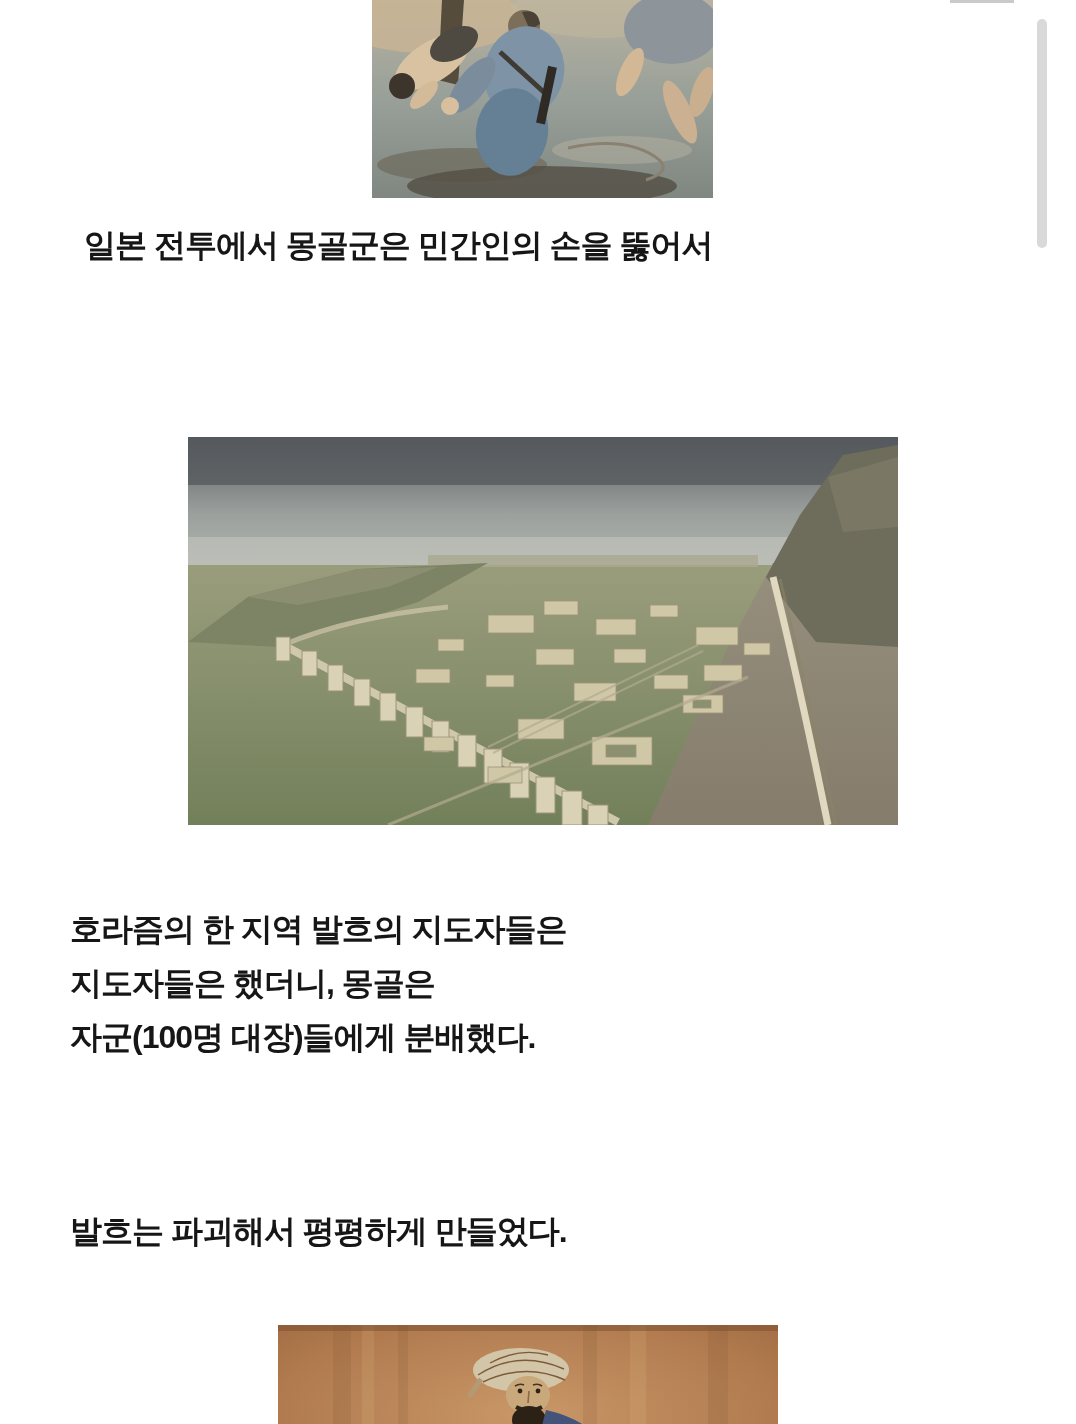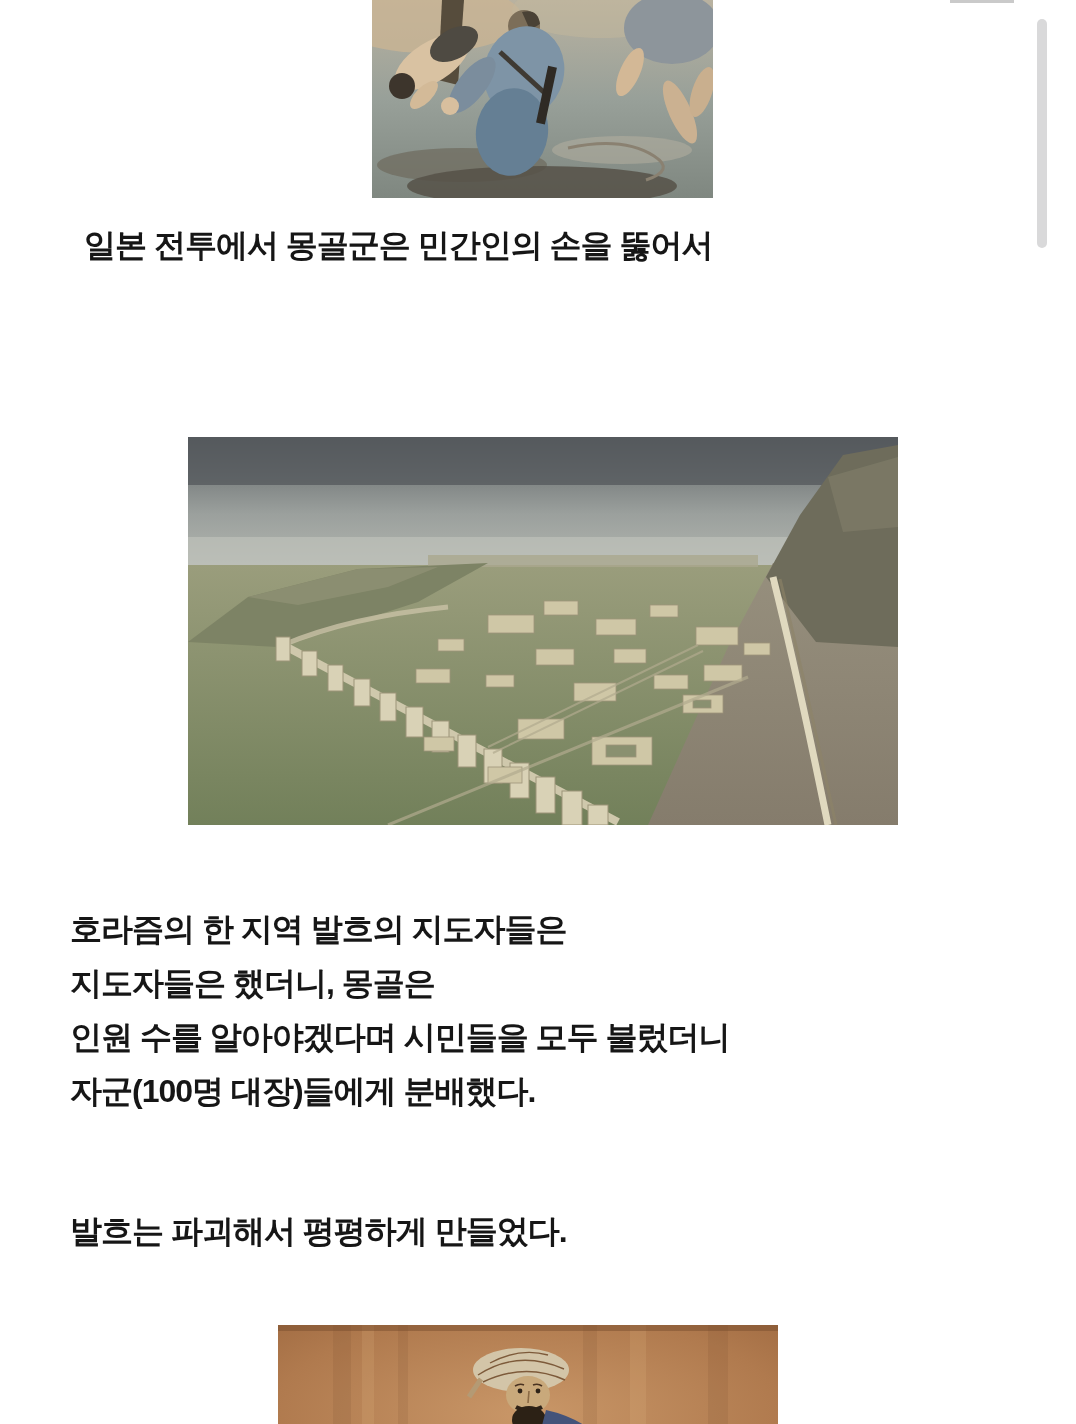--- a/index.html
+++ b/index.html
@@ -169,21 +169,20 @@
         <path d="M200,388 L560,240" stroke-width="3"></path>
         <path d="M300,310 L510,208" stroke-width="2"></path>
         <path d="M305,316 L515,214" stroke-width="2"></path>
       </g>
     </svg>
   </div>
 
   <div class="abs caption" id="caption2">
     <div>호라즘의 한 지역 발흐의 지도자들은</div>
     <div>지도자들은 했더니, 몽골은</div>
-    <div>인원 수를 알아야겠다며 시민들을 모두 불렀더니</div>
     <div>자군(100명 대장)들에게 분배했다.</div>
   </div>
 
   <div class="abs caption" id="caption3">
     <div>발흐는 파괴해서 평평하게 만들었다.</div>
   </div>
 
   <div class="abs" id="image3">
     <svg viewBox="0 0 500 200" role="img" aria-label="persian-miniature-portrait-bearded-man-in-turban">
       <defs>

